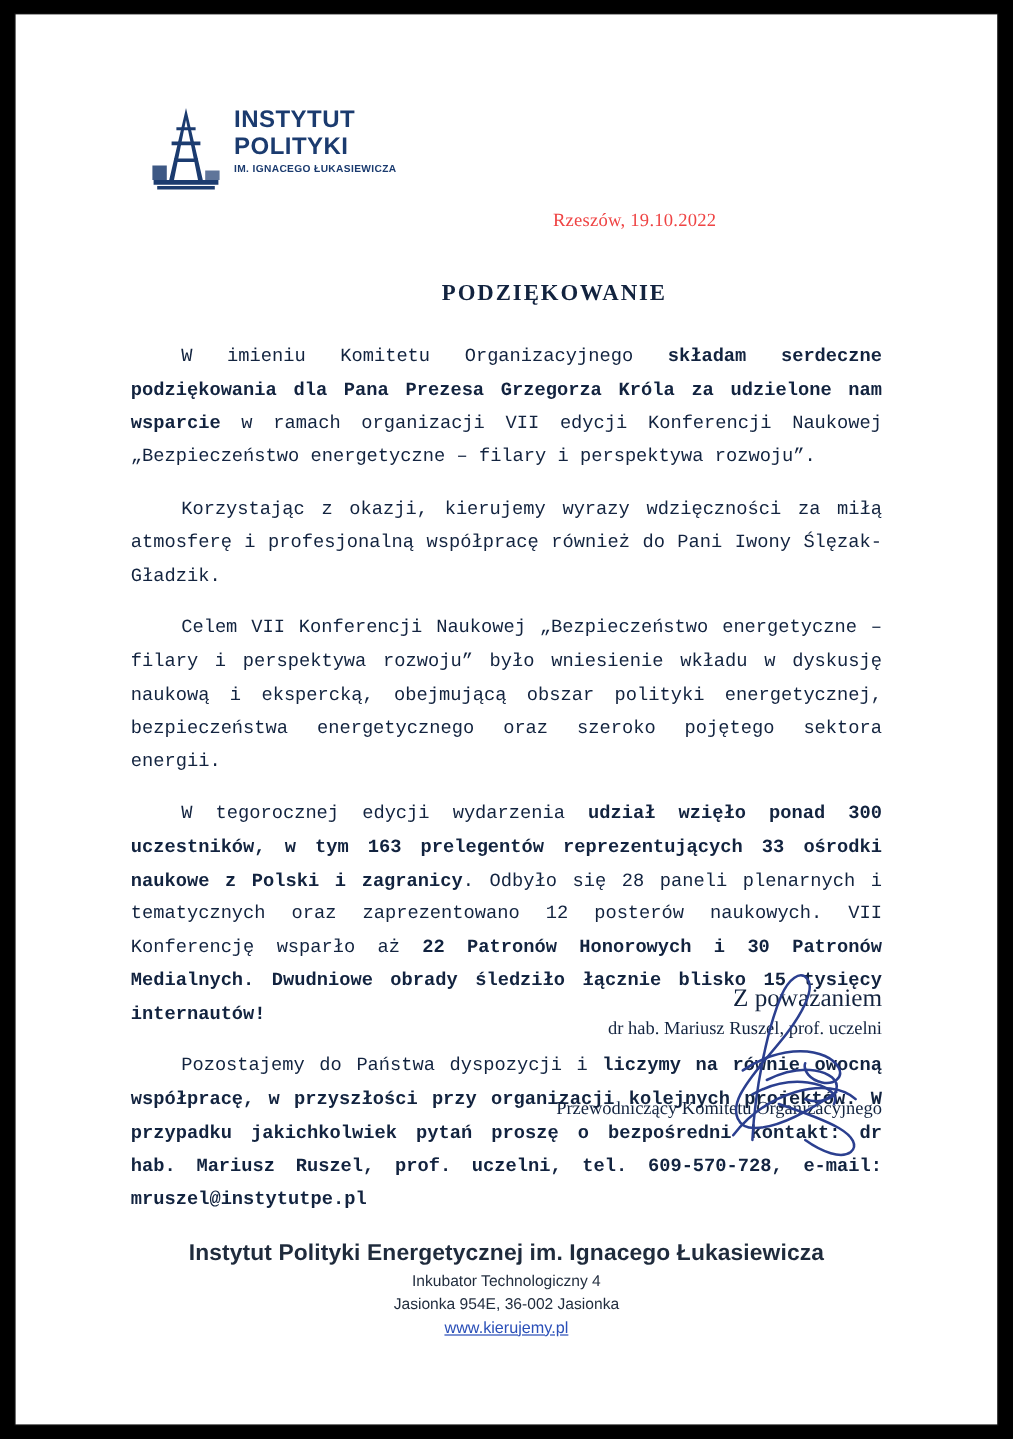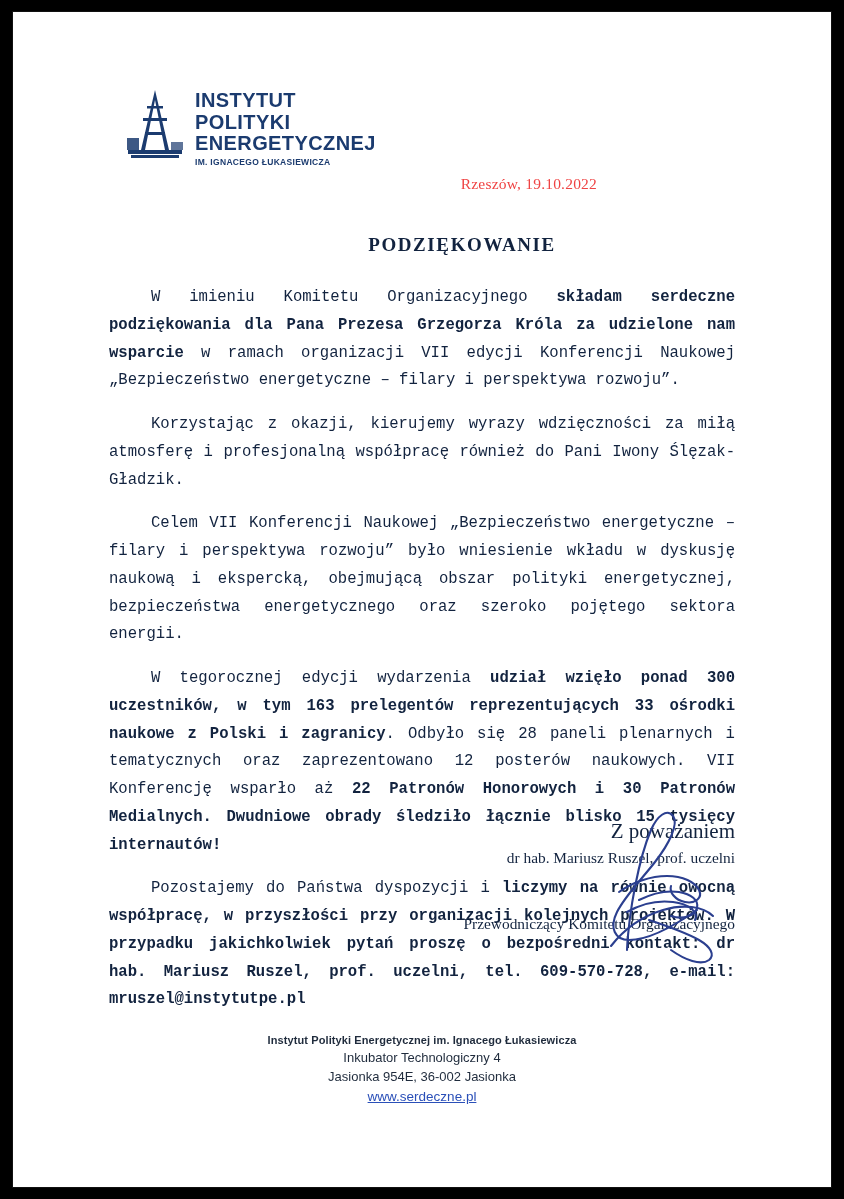--- a/index.html
+++ b/index.html
@@ -162,21 +162,21 @@
   .footer {
     position: absolute;
     left: 0;
     top: 1022px;
     width: 818px;
     text-align: center;
     font-family: "Liberation Sans", sans-serif;
     color: #1f2b3c;
   }
   .footer .f1 {
-    font-size: 11px;
+    font-size: 19px;
     font-weight: bold;
     letter-spacing: 0.1px;
     margin-bottom: 3px;
   }
   .footer .f2, .footer .f3 {
     font-size: 13px;
     line-height: 1.45;
   }
   .footer .link {
     font-size: 13.5px;
@@ -202,21 +202,20 @@
             <path d="M22 18 L38 18 L38 20.5 L22 20.5 Z"></path>
             <path d="M3 62 L57 62 L57 66 L3 66 Z"></path>
             <path d="M6 67 L54 67 L54 70 L6 70 Z"></path>
             <path d="M2 50 L14 50 L14 62 L2 62 Z" opacity="0.85"></path>
             <path d="M46 54 L58 54 L58 62 L46 62 Z" opacity="0.7"></path>
           </g>
         </svg>
         <div class="logo-text">
           <div class="l1">INSTYTUT</div>
           <div class="l2">POLITYKI</div>
-          <div class="l3">ENERGETYCZNEJ</div>
           <div class="l4">IM. IGNACEGO ŁUKASIEWICZA</div>
         </div>
       </div>
 
       <div class="date-line">Rzeszów, 19.10.2022</div>
 
       <div class="doc-title">PODZIĘKOWANIE</div>
 
       <div class="body-area">
 
@@ -245,18 +244,18 @@
             <path d="M112 146 C126 128 144 116 164 110 C184 104 204 106 214 116"></path>
             <path d="M150 120 C168 126 186 132 200 140 C212 147 216 155 210 160 C202 166 186 160 172 150"></path>
           </g>
         </svg>
       </div>
 
       <div class="footer">
         <div class="f1">Instytut Polityki Energetycznej im. Ignacego Łukasiewicza</div>
         <div class="f2">Inkubator Technologiczny 4</div>
         <div class="f3">Jasionka 954E, 36-002 Jasionka</div>
-        <a class="link" href="#">www.serdeczne.pl</a>
+        <a class="link" href="#">www.kierujemy.pl</a>
       </div>
 
     </div>
   </div>
 </div>
 
 </body></html>

